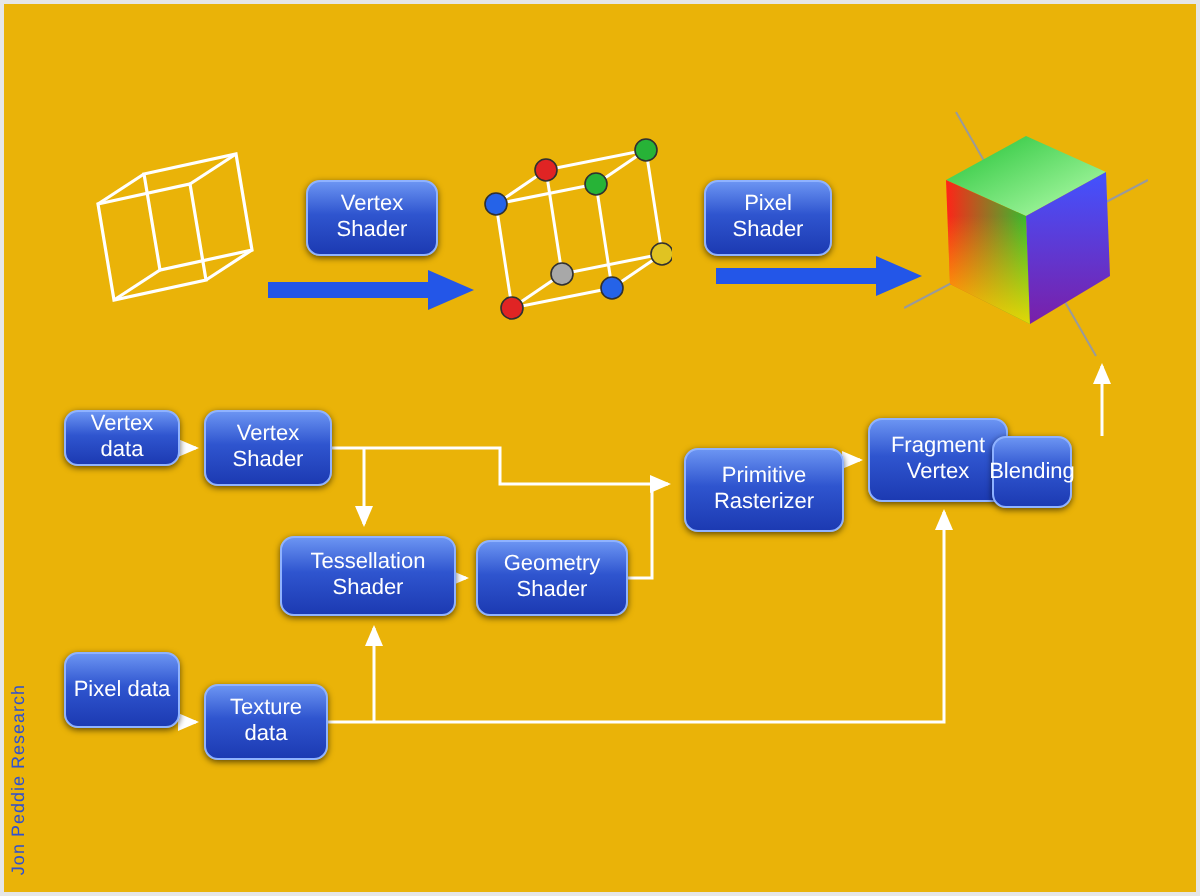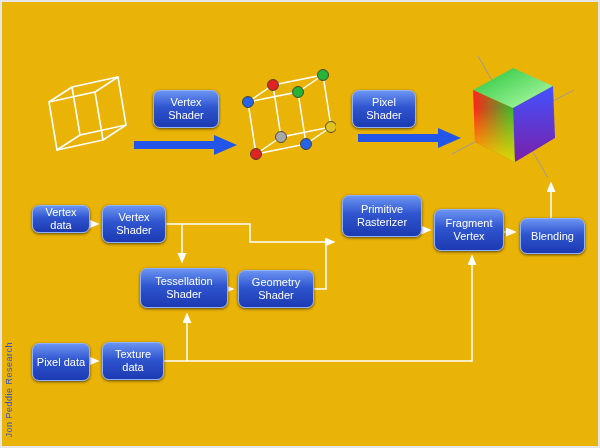--- a/index.html
+++ b/index.html
@@ -123,25 +123,25 @@
   </svg>
 
   <div class="node" style="left:30px;top:203px;width:58px;height:28px">Vertex data</div>
 
   <div class="node" style="left:100px;top:203px;width:64px;height:38px">Vertex Shader</div>
 
   <div class="node" style="left:138px;top:266px;width:88px;height:40px">Tessellation Shader</div>
 
   <div class="node" style="left:236px;top:268px;width:76px;height:38px">Geometry Shader</div>
 
-  <div class="node" style="left:340px;top:193px;width:80px;height:42px">Primitive Rasterizer</div>
+  <div class="node" style="left:340px;top:222px;width:80px;height:42px">Primitive Rasterizer</div>
 
   <div class="node" style="left:432px;top:207px;width:70px;height:42px">Fragment Vertex</div>
 
-  <div class="node" style="left:518px;top:216px;width:65px;height:36px">Blending</div>
+  <div class="node" style="left:494px;top:216px;width:40px;height:36px">Blending</div>
 
-  <div class="node" style="left:30px;top:341px;width:58px;height:38px">Pixel data</div>
+  <div class="node" style="left:30px;top:324px;width:58px;height:38px">Pixel data</div>
 
   <div class="node" style="left:100px;top:340px;width:62px;height:38px">Texture data</div>
 
   <div class="watermark">Jon Peddie Research</div>
 
 </div>
 
 </body></html>

